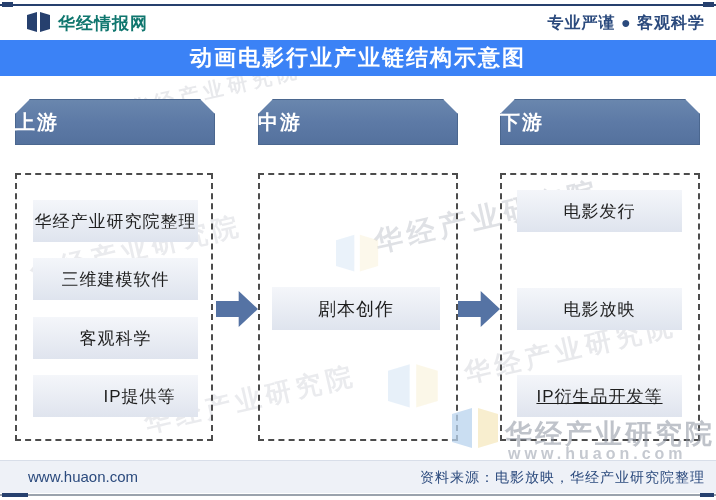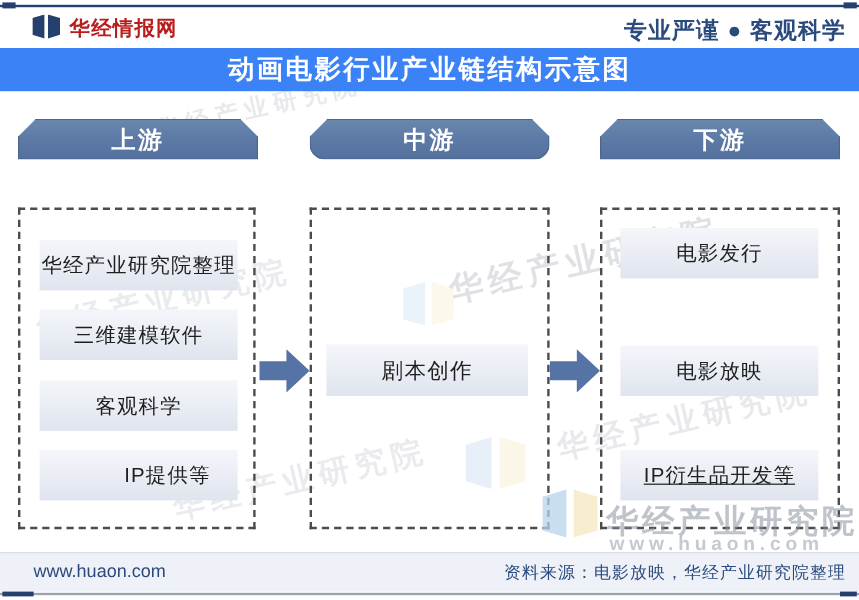--- a/index.html
+++ b/index.html
@@ -11,36 +11,36 @@
   .accent-top .end { position:absolute; top:-2px; width:11px; height:5px; background:#26406e; }
   .accent-top .end.l { left:2px; } .accent-top .end.r { right:2px; }
   .accent-bottom { position:absolute; top:494px; left:0; width:716px; height:2px; background:#9ba3ad; }
   .accent-bottom .end { position:absolute; top:-2px; height:5px; background:#26406e; }
   .accent-bottom .end.l { left:2px; width:26px; } .accent-bottom .end.r { right:2px; width:14px; }
 
   
   .brand-row { position:absolute; top:8px; left:0; width:716px; height:30px; }
   .brand-logo { position:absolute; left:27px; top:4px; width:24px; height:22px; }
   .brand-logo svg { display:block; width:100%; height:100%; }
-  .brand-name { position:absolute; left:58px; top:4px; font-size:17px; font-weight:bold; color:#b91c1c; letter-spacing:1px; }
-  .brand-tagline { position:absolute; right:11px; top:5px; font-size:19px; font-weight:bold; color:#2b4a7d; letter-spacing:1px; }
+  .brand-name { position:absolute; left:58px; top:4px; font-size:17px; font-weight:bold; color:#0f766e; letter-spacing:1px; }
+  .brand-tagline { position:absolute; right:11px; top:5px; font-size:16px; font-weight:bold; color:#2b4a7d; letter-spacing:1px; }
 
   
   .title-banner { position:absolute; top:40px; left:0; width:716px; height:36px; background:#3b82f6;
     display:flex; align-items:center; justify-content:center; z-index:2; }
   .title-banner span { color:#ffffff; font-size:22px; font-weight:bold; letter-spacing:2px; }
 
   
-  .col-header { position:absolute; top:99px; height:34px; width:200px; z-index:2;
+  .col-header { position:absolute; top:99px; height:46px; width:200px; z-index:2;
     background:linear-gradient(180deg,#6a87ae 0%,#5d7aa6 50%,#54719d 100%);
     clip-path:polygon(15px 0, calc(100% - 15px) 0, 100% 15px, 100% 100%, 0 100%, 0 15px);
     box-shadow:inset 0 0 0 1px #4b678f;
-    display:flex; align-items:center; justify-content:center; }
+    display:flex; align-items:center; justify-content:flex-start; }
   .col-header span { color:#ffffff; font-size:20px; font-weight:bold; letter-spacing:2px; }
-  .col-header.c1 { left:15px; } .col-header.c2 { left:258px;border-radius:13px; } .col-header.c3 { left:500px; }
+  .col-header.c1 { left:15px; } .col-header.c2 { left:258px; } .col-header.c3 { left:500px; }
 
   
   .panel { position:absolute; top:173px; height:268px; border:2px dashed #4c4c4c; z-index:2; background:transparent; }
   .panel.p1 { left:15px;  width:198px; }
   .panel.p2 { left:258px; width:200px; }
   .panel.p3 { left:500px; width:200px; }
 
   
   .item { position:absolute; z-index:3; height:42px;
     background:linear-gradient(180deg,#f4f6fa 0%,#dfe4ee 100%);

